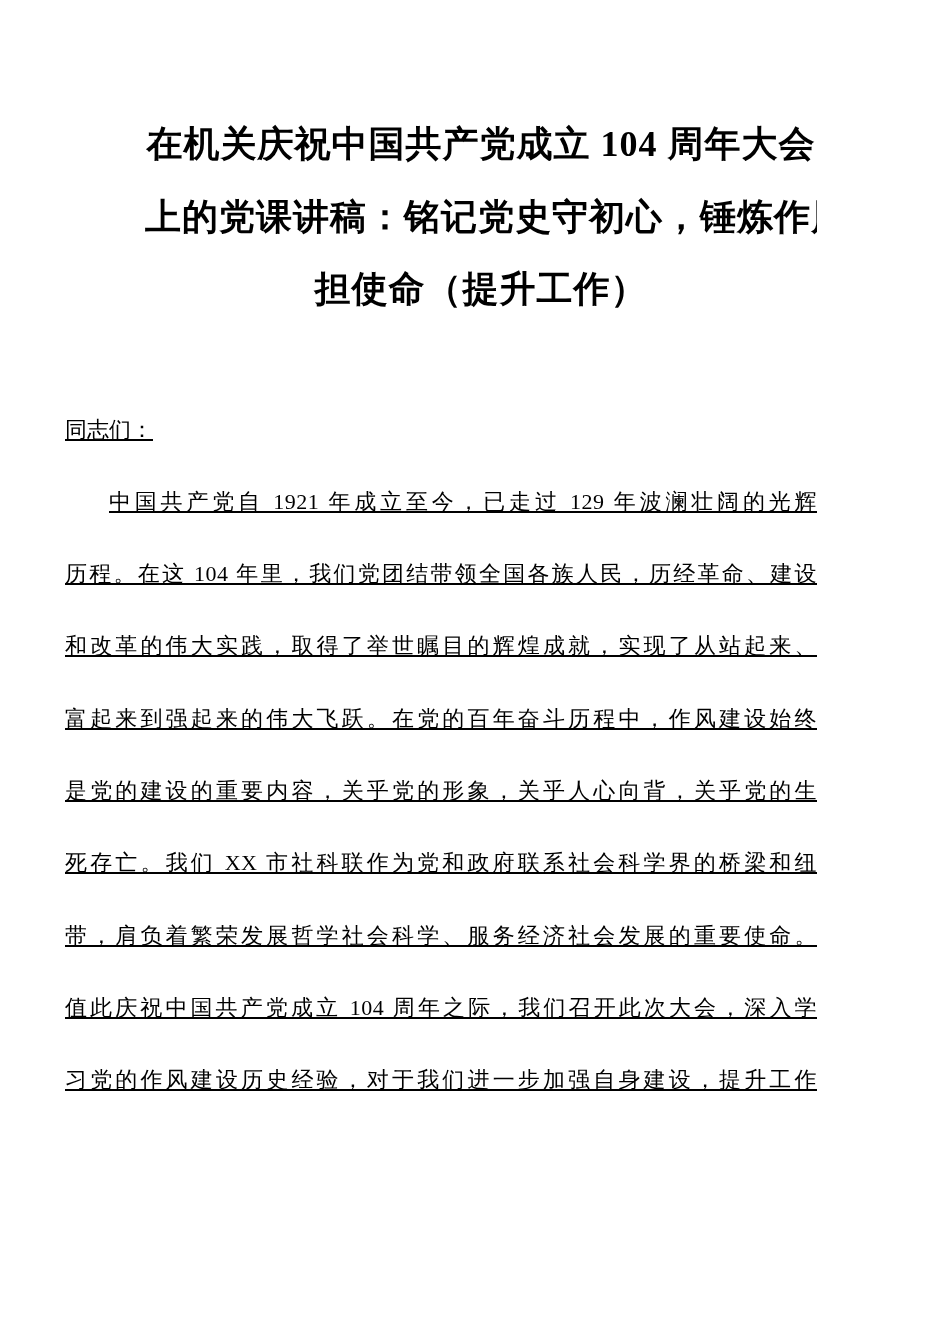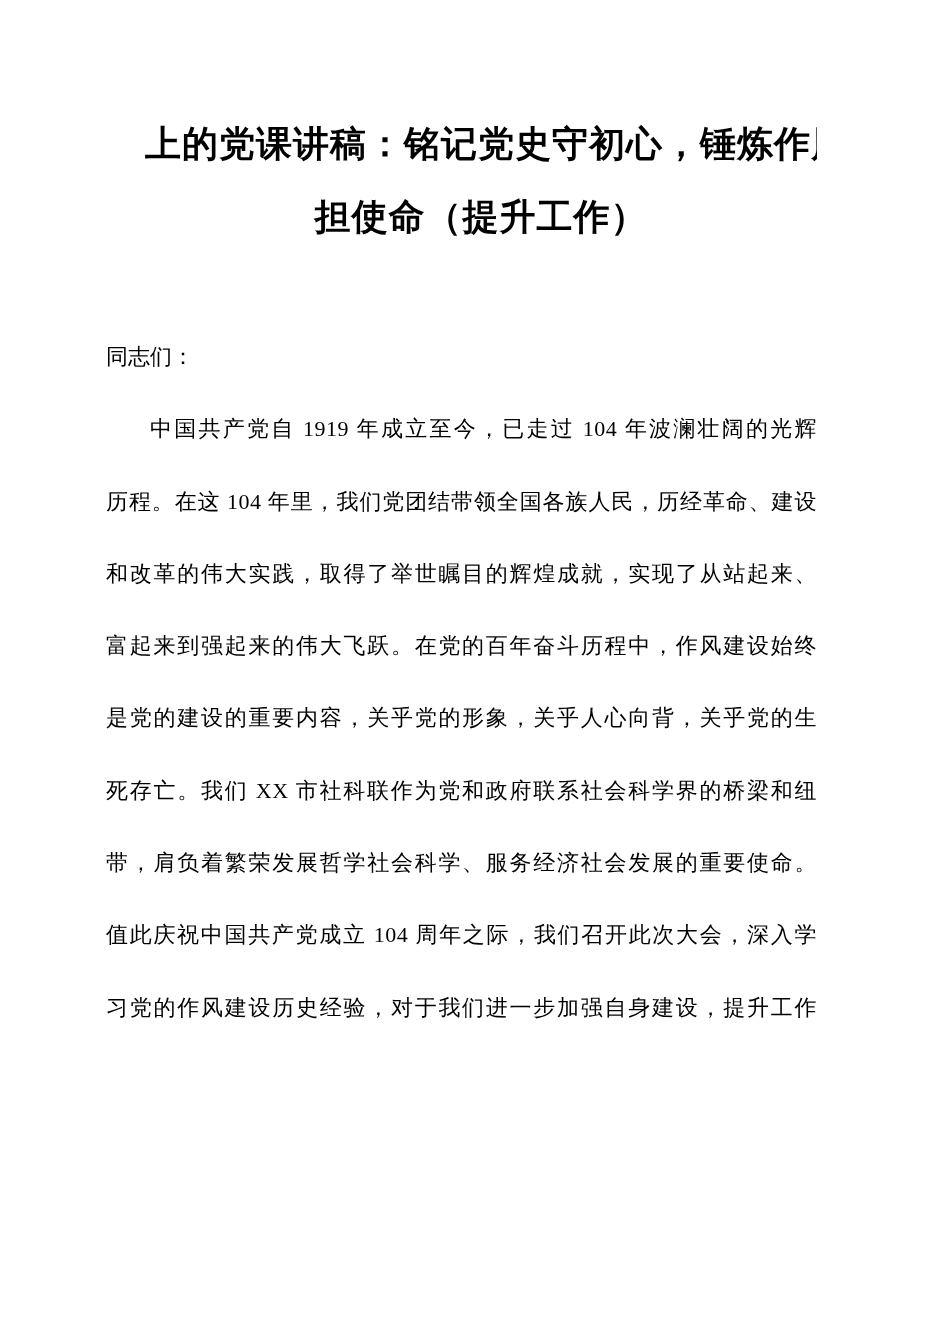--- a/index.html
+++ b/index.html
@@ -25,21 +25,22 @@
     letter-spacing: 1px;
   }
   .doc-title .title-line {
     display: block;
     line-height: 72.5px;
     height: 72.5px;
     overflow: hidden;
     white-space: nowrap;
   }
   .doc-body {
-    margin: 0 133px 0 106px;
+    margin: 0 133px 0 65px;
+    text-decoration: underline;
   }
   .salutation {
     margin: 68px 0 0 0;
     font-size: 22px;
     font-weight: 400;
     line-height: 72.3px;
     height: 72.3px;
     overflow: hidden;
     text-align: left;
   }
@@ -59,29 +60,30 @@
   .paragraph .body-line.first-line {
     text-indent: 2em;
   }
 </style>
 </head>
 <body>
 
 <div class="page">
 
   <h1 class="doc-title">
+    <span class="title-line">在机关庆祝中国共产党成立 104 周年大会</span>
     <span class="title-line">上的党课讲稿：铭记党史守初心，锤炼作风</span>
     <span class="title-line">担使命（提升工作）</span>
   </h1>
 
   <div class="doc-body">
     <p class="salutation">同志们：</p>
 
     <div class="paragraph">
-      <div class="body-line first-line">中国共产党自 1919 年成立至今，已走过 104 年波澜壮阔的光辉</div>
+      <div class="body-line first-line">中国共产党自 1921 年成立至今，已走过 129 年波澜壮阔的光辉</div>
       <div class="body-line">历程。在这 104 年里，我们党团结带领全国各族人民，历经革命、建设</div>
       <div class="body-line">和改革的伟大实践，取得了举世瞩目的辉煌成就，实现了从站起来、</div>
       <div class="body-line">富起来到强起来的伟大飞跃。在党的百年奋斗历程中，作风建设始终</div>
       <div class="body-line">是党的建设的重要内容，关乎党的形象，关乎人心向背，关乎党的生</div>
       <div class="body-line">死存亡。我们 XX 市社科联作为党和政府联系社会科学界的桥梁和纽</div>
       <div class="body-line">带，肩负着繁荣发展哲学社会科学、服务经济社会发展的重要使命。</div>
       <div class="body-line">值此庆祝中国共产党成立 104 周年之际，我们召开此次大会，深入学</div>
       <div class="body-line">习党的作风建设历史经验，对于我们进一步加强自身建设，提升工作</div>
     </div>
   </div>

